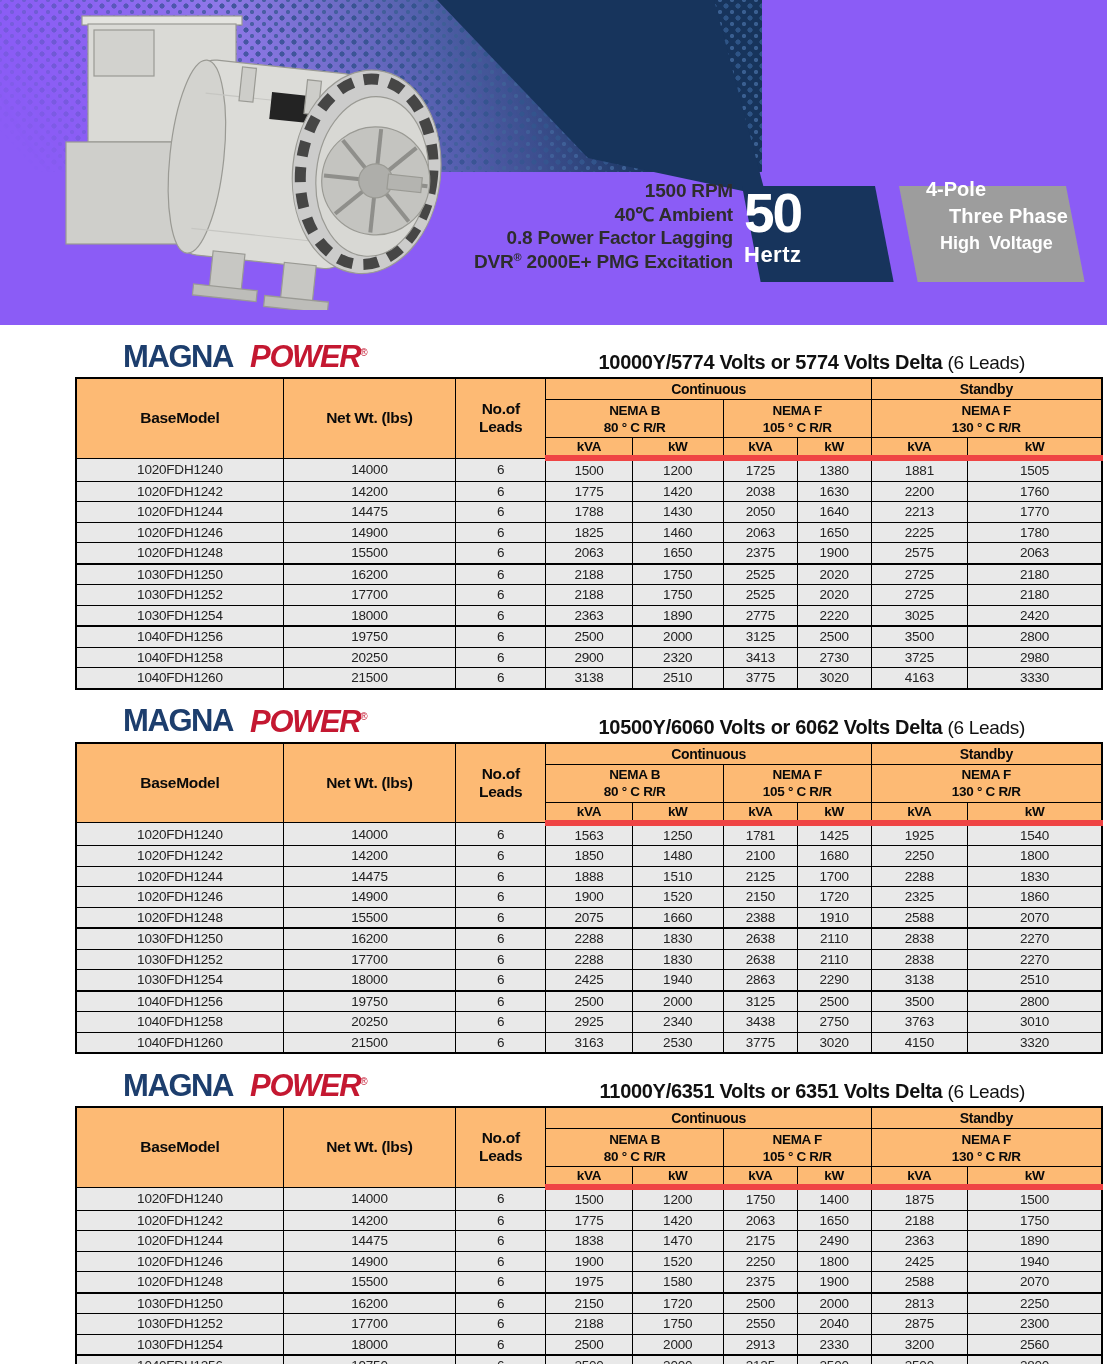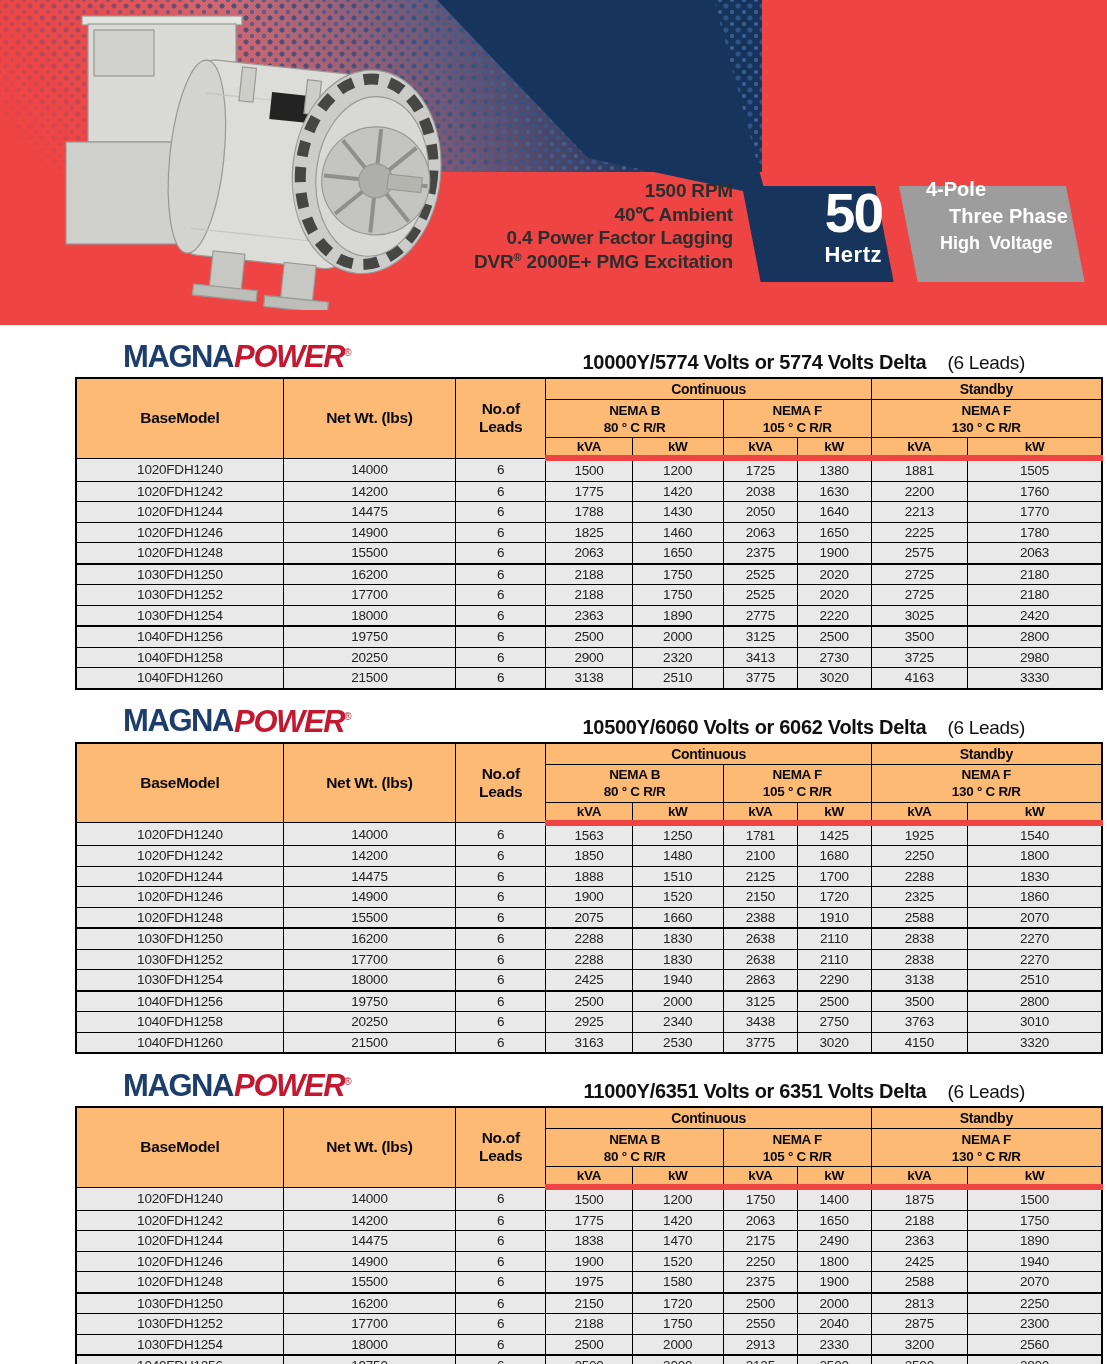--- a/index.html
+++ b/index.html
@@ -1,20 +1,20 @@
 <!DOCTYPE html>
 <html><head>
 <meta charset="utf-8">
 <style>
   html,body{margin:0;padding:0;background:#fff}
   body{width:1107px;height:1364px;position:relative;overflow:hidden;
        font-family:"Liberation Sans",sans-serif;}
 
   
-  .banner{position:relative;height:325px;background:#ef4444}
+  .banner{position:relative;height:325px;background:#8b5cf6}
   .halftone{position:absolute;left:0;top:0;width:762px;height:172px;
     background-image:
       radial-gradient(circle,#2e5486 0 2.3px,rgba(0,0,0,0) 2.9px),
       radial-gradient(circle,#3a5f91 0 1.8px,rgba(0,0,0,0) 2.4px),
       linear-gradient(78deg,rgba(255,255,255,0) 0%,rgba(150,175,205,.45) 32%,rgba(59,96,141,.8) 58%,#17345c 82%);
     background-size:12px 12px,12px 12px,100% 100%;
     background-position:0 0,6px 6px,0 0;
     -webkit-mask-image:linear-gradient(48deg,rgba(0,0,0,0) 4%,rgba(0,0,0,.8) 42%,#000 72%);
     mask-image:linear-gradient(48deg,rgba(0,0,0,0) 4%,rgba(0,0,0,.8) 42%,#000 72%);}
   .navy-band{position:absolute;left:0;top:0;width:770px;height:196px;background:#17345c;
@@ -22,39 +22,39 @@
   .generator{position:absolute;left:36px;top:10px}
 
   .specs{position:absolute;top:179px;right:374px;text-align:right;
     font-weight:bold;font-size:19px;line-height:23.5px;color:#2d2d2d;letter-spacing:-.2px;white-space:nowrap}
   .specs sup{font-size:11px;vertical-align:super;line-height:0}
 
   .badge-hz{position:absolute;left:742px;top:186px;width:133px;height:96px;background:#17345c;
     transform:skewX(11deg);transform-origin:0 0}
   .badge-pole{position:absolute;left:899px;top:186px;width:167px;height:96px;background:#9d9d9d;
     transform:skewX(11deg);transform-origin:0 0}
-  .hz-text{position:absolute;left:744px;top:184px;width:138px;text-align:right;color:#fff}
+  .hz-text{position:absolute;left:744px;top:184px;width:138px;text-align:left;color:#fff}
   .hz-value{font-size:55px;font-weight:bold;line-height:58px;letter-spacing:-2px}
   .hz-label{font-size:22px;font-weight:bold;line-height:26px;letter-spacing:.5px}
   .pole-text{position:absolute;left:926px;top:176px;color:#fff;font-weight:bold;white-space:nowrap}
   .pole-l1{font-size:20px;line-height:27px}
   .pole-l2{font-size:20px;line-height:27px;margin-left:23px}
   .pole-l3{font-size:18px;line-height:27px;margin-left:14px;word-spacing:4px}
 
   
   .section{margin:8px 0 0 75px;width:1028px}
   .section-head{display:flex;justify-content:space-between;align-items:flex-end;height:44px;
     padding:0 78px 3px 48px;box-sizing:border-box}
   .logo{font-size:31px;letter-spacing:-1.4px;white-space:nowrap;line-height:34px}
   .logo .magna{color:#1d3e6d;font-weight:bold}
-  .logo .power{color:#c41831;font-weight:bold;font-style:italic;margin-left:1px}
+  .logo .power{color:#c41831;font-weight:bold;font-style:italic;margin-left:17px}
   .logo sup{font-size:10px;color:#c41831;font-style:normal;vertical-align:super}
   .title{font-size:20px;color:#101010;white-space:nowrap}
   .title .bold{font-weight:bold;letter-spacing:-.3px}
-  .title .light{font-weight:normal;margin-left:21px;font-size:19px;letter-spacing:-.3px}
+  .title .light{font-weight:normal;margin-left:5px;font-size:19px;letter-spacing:-.3px}
 
   
   table{border-collapse:collapse;width:1028px;table-layout:fixed;border:2px solid #000}
   th,td{border:1px solid #000;text-align:center;padding:0;white-space:nowrap;overflow:hidden}
   thead th{background:#fdba74;color:#0a0a0a;font-weight:bold;letter-spacing:-.3px}
   .h-main{font-size:15.5px}
   .h-top{height:20px;font-size:14px}
   .h-nema{height:37px;font-size:13.5px;line-height:17px}
   .h-unit{height:17px;font-size:13.5px}
   tbody td{background:#e9e9e9;font-size:13.5px;height:19.5px;line-height:19px;color:#222;letter-spacing:-.2px}
@@ -100,21 +100,21 @@
         </g>
         <circle cx="340" cy="170" r="17" fill="#aeaeaa"></circle>
         <rect x="352" y="162" width="34" height="15" fill="#b4b4b0"></rect>
       </g>
     </g>
   </svg>
 
   <div class="specs">
     <div>1500 RPM</div>
     <div>40℃ Ambient</div>
-    <div>0.4 Power Factor Lagging</div>
+    <div>0.8 Power Factor Lagging</div>
     <div><span>DVR</span><sup>®</sup>&nbsp;<span>2000E+ PMG Excitation</span></div>
   </div>
 
   <div class="badge-hz"></div>
   <div class="badge-pole"></div>
   <div class="hz-text">
     <div class="hz-value">50</div>
     <div class="hz-label">Hertz</div>
   </div>
   <div class="pole-text">

